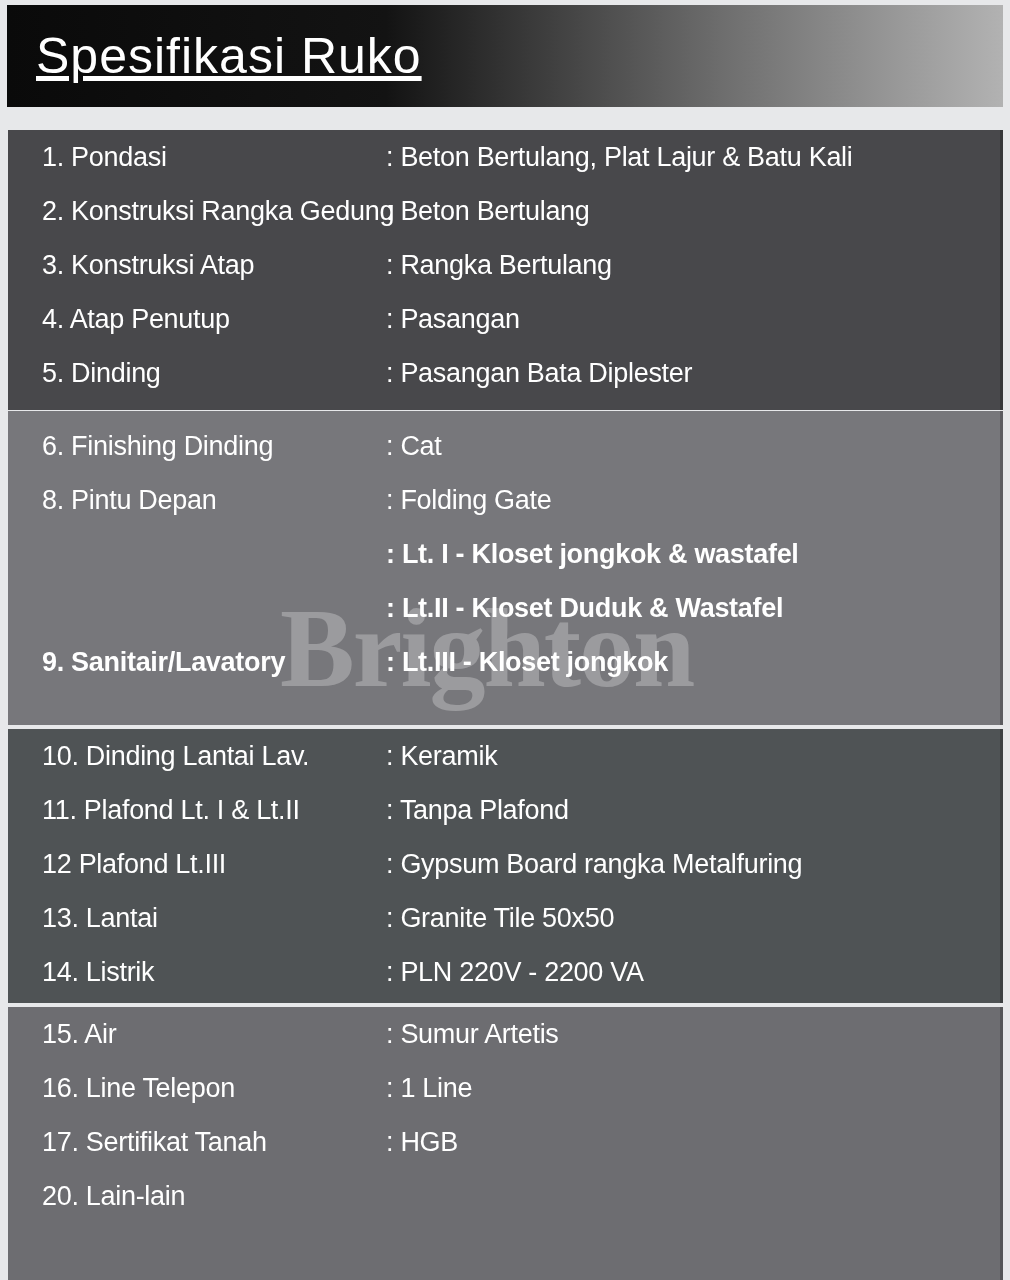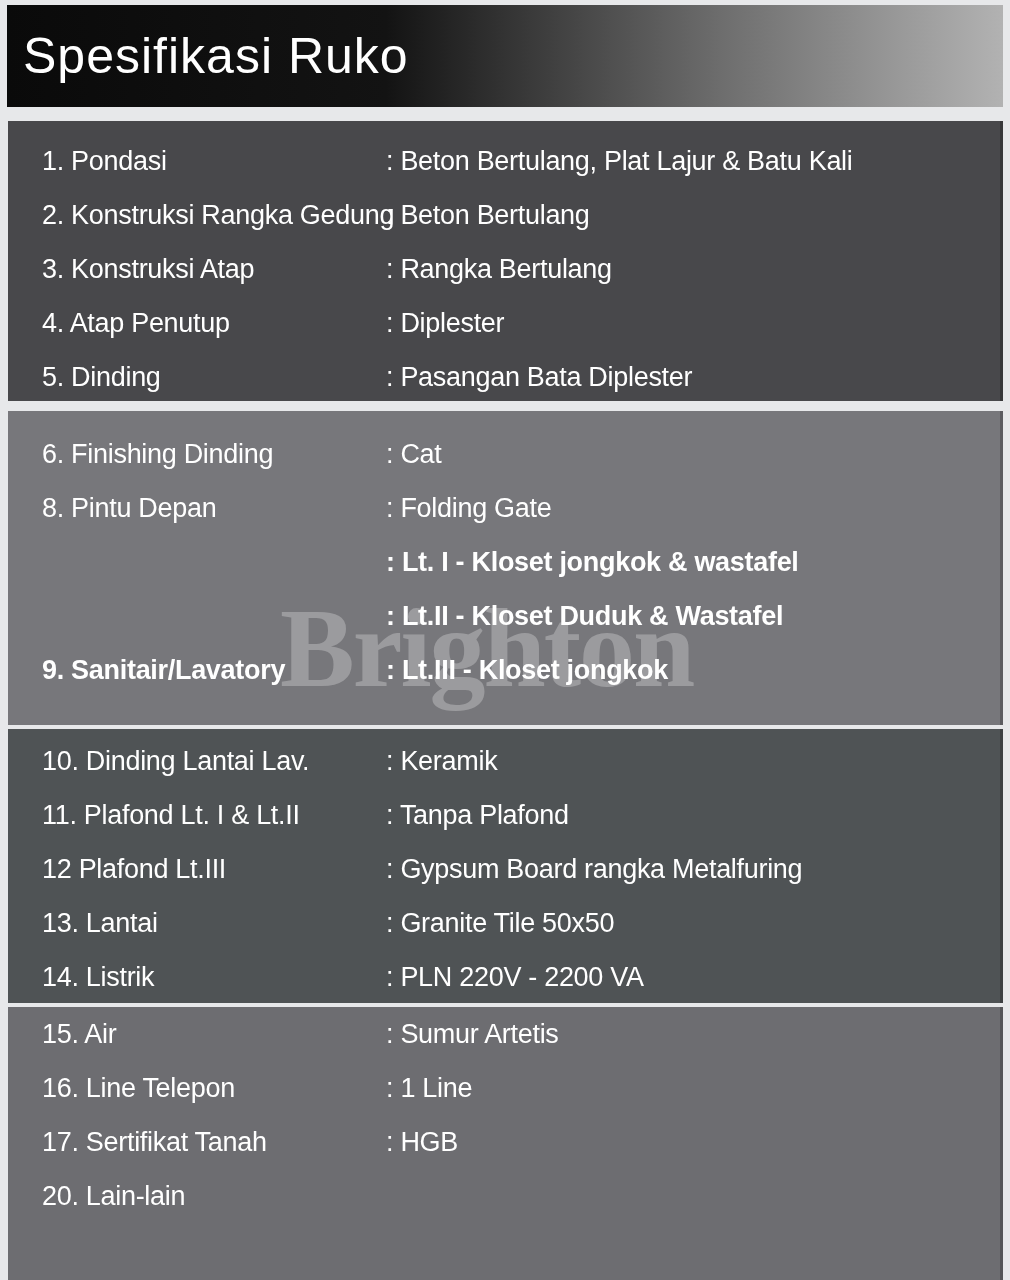--- a/index.html
+++ b/index.html
@@ -19,30 +19,30 @@
     background:var(--page-bg);
     font-family:"Liberation Sans", sans-serif;
   }
   .header{
     position:absolute;left:7px;top:5px;width:996px;height:102px;
     background:linear-gradient(90deg,var(--header-gradient-left) 0%,#131313 38%,#6e6e6e 72%,var(--header-gradient-right) 100%);
     display:flex;align-items:center;
   }
   .header .title{
     color:var(--text);font-size:50px;letter-spacing:1px;
-    padding-left:16px;font-weight:400;
+    padding-left:29px;font-weight:400;text-decoration:underline;
   }
   .panel{
     position:absolute;left:8px;width:995px;box-sizing:border-box;
     border-right:3px solid rgba(0,0,0,0.22);
     overflow:hidden;
   }
-  .p1{top:121px;height:280px;background:var(--panel1-bg);padding-top:13px;}
-  .p2{top:411px;height:314px;background:var(--panel2-bg);padding-top:16px;}
-  .p3{top:729px;height:274px;background:var(--panel3-bg);padding-top:5px;}
+  .p1{top:130px;height:280px;background:var(--panel1-bg);}
+  .p2{top:411px;height:314px;background:var(--panel2-bg);padding-top:8px;}
+  .p3{top:729px;height:274px;background:var(--panel3-bg);}
   .p4{top:1007px;height:311px;background:var(--panel4-bg);padding-top:0;}
   .rows{position:relative;z-index:2;}
   .row{
     display:flex;height:54px;align-items:center;
     color:var(--text);font-size:27px;letter-spacing:-0.3px;
     padding-left:34px;
   }
   .row .label{width:344px;flex:0 0 344px;white-space:nowrap;}
   .row .value{flex:1;white-space:nowrap;}
   .row.multi{height:auto;align-items:flex-end;font-weight:bold;}
@@ -72,21 +72,21 @@
     <div class="row">
       <div class="label">2. Konstruksi Rangka Gedung</div>
       <div class="value">: Beton Bertulang</div>
     </div>
     <div class="row">
       <div class="label">3. Konstruksi Atap</div>
       <div class="value">: Rangka Bertulang</div>
     </div>
     <div class="row">
       <div class="label">4. Atap Penutup</div>
-      <div class="value">: Diplester</div>
+      <div class="value">: Pasangan</div>
     </div>
     <div class="row">
       <div class="label">5. Dinding</div>
       <div class="value">: Pasangan Bata Diplester</div>
     </div>
   </div>
 </div>
 
 <div class="panel p2">
   <div class="rows">

